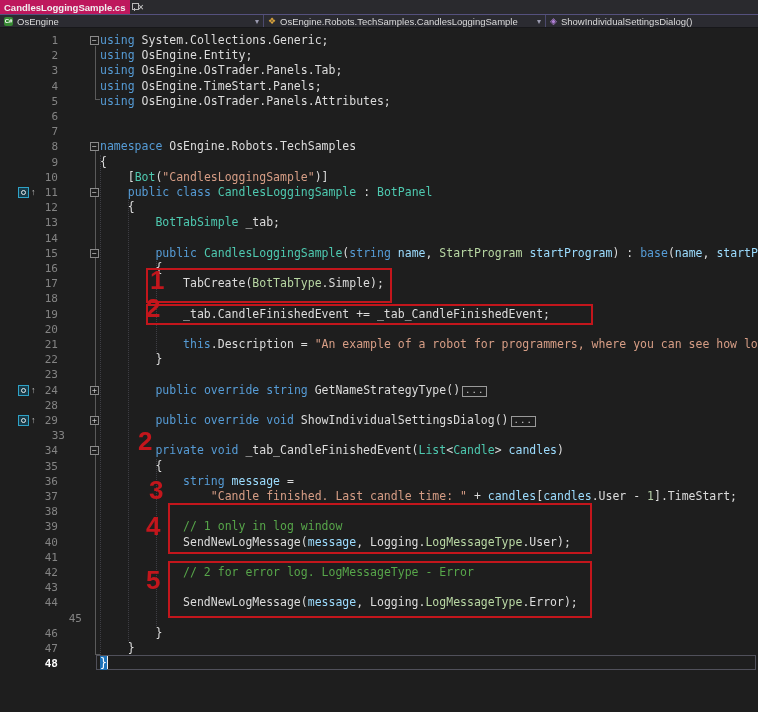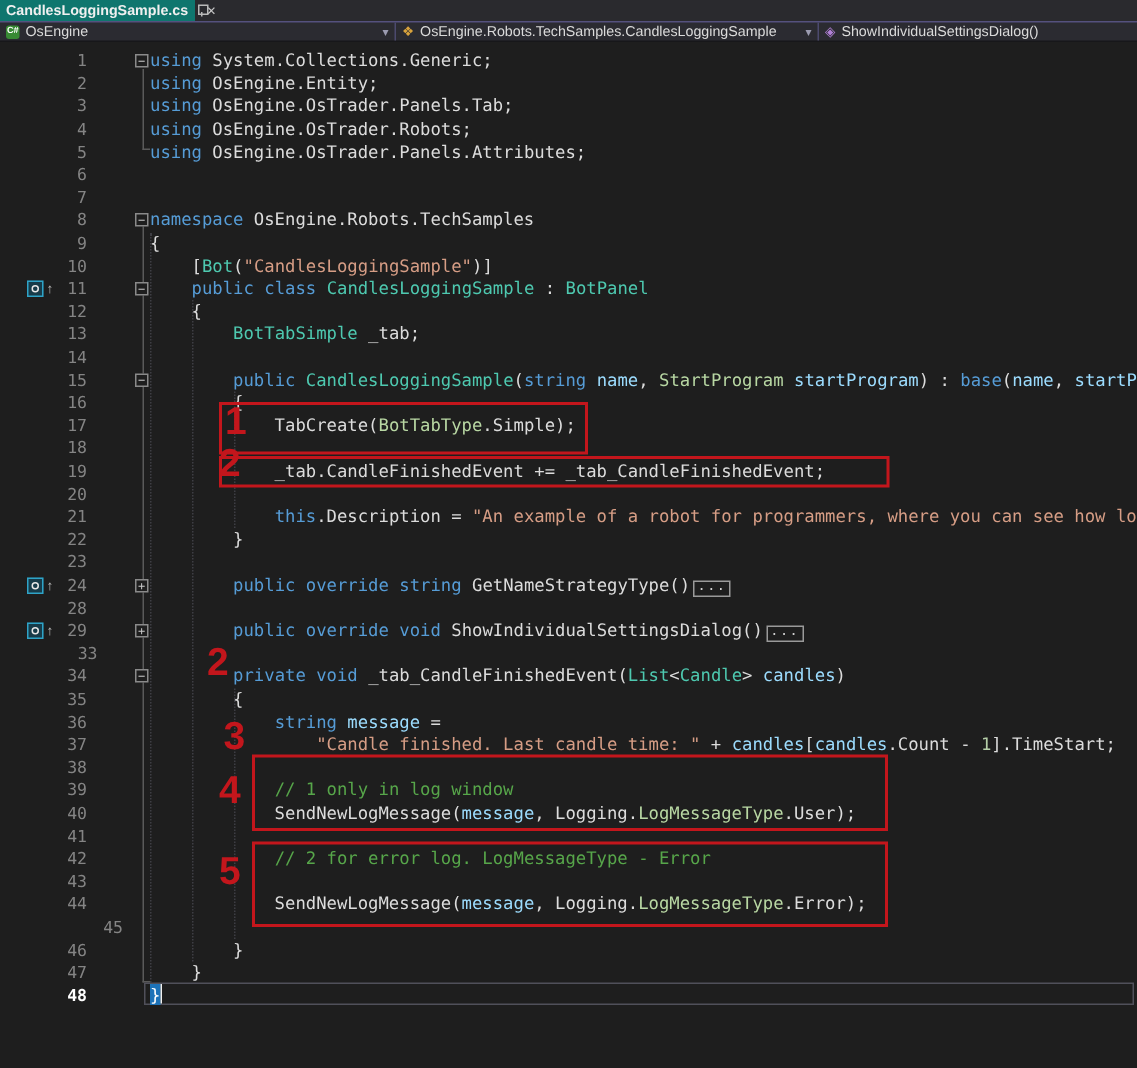--- a/index.html
+++ b/index.html
@@ -2,21 +2,21 @@
 <html><head>
 <meta charset="utf-8">
 <style>
   * { margin:0; padding:0; box-sizing:border-box; }
   html,body { width:758px; height:712px; overflow:hidden; background:#1E1E1E;
               font-family:"Liberation Sans", sans-serif; }
   #stage { position:relative; width:758px; height:712px; background:#1E1E1E; overflow:hidden; }
 
   
   #tabstrip { position:absolute; left:0; top:0; width:758px; height:14px; background:#2A2A2E; }
-  #doc-tab { position:absolute; left:0; top:0; height:14px; width:130px; background:#0f766e;
+  #doc-tab { position:absolute; left:0; top:0; height:14px; width:130px; background:#be185d;
              display:flex; align-items:center; padding:0 4px; }
   #doc-tab .title { color:#F0F0F0; font-size:9.5px; font-weight:bold; white-space:nowrap; }
   .pin { position:relative; width:7px; height:8px; margin-left:6px; }
   .pin:before { content:""; position:absolute; left:1px; top:0; width:5px; height:5px; border:1px solid #B9B9B9; }
   .pin:after  { content:""; position:absolute; left:3px; top:5px; width:1px; height:3px; background:#B9B9B9; }
   .tab-close { color:#C8C8C8; font-size:8px; margin-left:6px; cursor:default; }
 
   
   #navbar { position:absolute; left:0; top:14px; width:758px; height:14px; background:#2B2B31;
             border-top:1px solid #55517E; border-bottom:1px solid #17171A; display:flex; }
@@ -112,21 +112,21 @@
         <div class="row" style="top: 20.2px;">
           <span class="lnum">2</span>
           <span class="code"><span class="tk-k">using</span><span class="tk-p"> OsEngine.Entity;</span></span>
         </div>
         <div class="row" style="top: 35.4px;">
           <span class="lnum">3</span>
           <span class="code"><span class="tk-k">using</span><span class="tk-p"> OsEngine.OsTrader.Panels.Tab;</span></span>
         </div>
         <div class="row" style="top: 50.6px;">
           <span class="lnum">4</span>
-          <span class="code"><span class="tk-k">using</span><span class="tk-p"> OsEngine.OsTrader.Robots;</span></span>
+          <span class="code"><span class="tk-k">using</span><span class="tk-p"> OsEngine.TimeStart.Panels;</span></span>
         </div>
         <div class="row" style="top: 65.8px;">
           <span class="lnum">5</span>
           <span class="code"><span class="tk-k">using</span><span class="tk-p"> OsEngine.OsTrader.Panels.Attributes;</span></span>
         </div>
         <div class="row" style="top: 81px;">
           <span class="lnum">6</span>
           <span class="code"></span>
         </div>
         <div class="row" style="top: 96.2px;">
@@ -237,21 +237,21 @@
         <div class="row" style="top: 430.6px;">
           <span class="lnum">35</span>
           <span class="code"><span class="tk-p">        {</span></span>
         </div>
         <div class="row" style="top: 445.8px;">
           <span class="lnum">36</span>
           <span class="code"><span class="tk-p">            </span><span class="tk-k">string</span><span class="tk-p"> </span><span class="tk-v">message</span><span class="tk-p"> =</span></span>
         </div>
         <div class="row" style="top: 461px; padding-left: 20px;">
           <span class="lnum">37</span>
-          <span class="code"><span class="tk-p">                </span><span class="tk-s">"Candle finished. Last candle time: "</span><span class="tk-p"> + </span><span class="tk-v">candles</span><span class="tk-p">[</span><span class="tk-v">candles</span><span class="tk-p">.Count - </span><span class="tk-n">1</span><span class="tk-p">].TimeStart;</span></span>
+          <span class="code"><span class="tk-p">                </span><span class="tk-s">"Candle finished. Last candle time: "</span><span class="tk-p"> + </span><span class="tk-v">candles</span><span class="tk-p">[</span><span class="tk-v">candles</span><span class="tk-p">.User - </span><span class="tk-n">1</span><span class="tk-p">].TimeStart;</span></span>
         </div>
         <div class="row" style="top: 476.2px;">
           <span class="lnum">38</span>
           <span class="code"></span>
         </div>
         <div class="row" style="top: 491.4px;">
           <span class="lnum">39</span>
           <span class="code"><span class="tk-p">            </span><span class="tk-c">// 1 only in log window</span></span>
         </div>
         <div class="row" style="top: 506.6px;">

